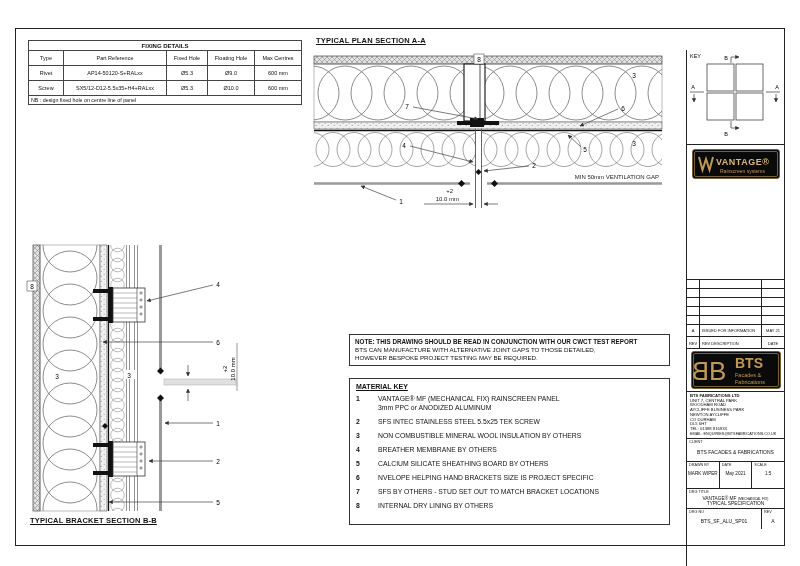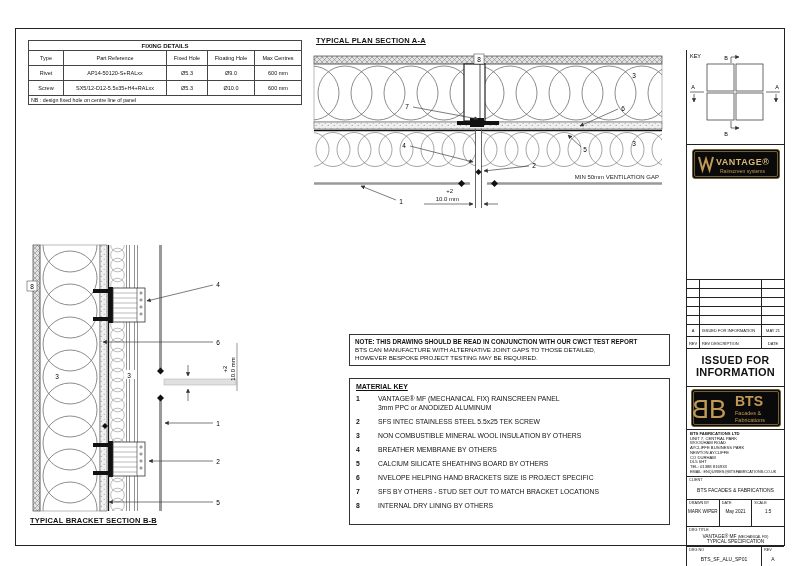--- a/index.html
+++ b/index.html
@@ -345,24 +345,20 @@
         <span class="c2">ISSUED FOR INFORMATION</span>
         <span class="c3">MAY 21</span>
       </div>
       <div class="revrow" style="height:12px;border-bottom:none">
         <span class="c1">REV</span>
         <span class="c2">REV DESCRIPTION</span>
         <span class="c3">DATE</span>
       </div>
     </div>
 
-    <div class="rp status" style="height:38px">
-      <div class="l1">ISSUED FOR</div>
-      <div class="l2">INFORMATION</div>
-    </div>
 
     <div class="rp" style="height:43px">
       <svg width="90" height="38" style="display:block;margin:2px auto 0">
         <rect x="0.5" y="0.5" width="89" height="37" rx="2.5" fill="#0a0a0a" stroke="#6b5426" stroke-width="0.8"></rect>
         <rect x="2.5" y="2.5" width="85" height="33" rx="1.5" fill="none" stroke="#c09a55" stroke-width="0.6"></rect>
         <g font-family="Liberation Serif,serif">
           <text x="18" y="29" font-size="26" fill="#c09a55">B</text>
           <text x="18" y="29" font-size="26" fill="#c09a55" transform="translate(36,0) scale(-1,1)">B</text>
         </g>
         <text x="44" y="17" font-size="14" font-weight="bold" fill="#c09a55">BTS</text>

